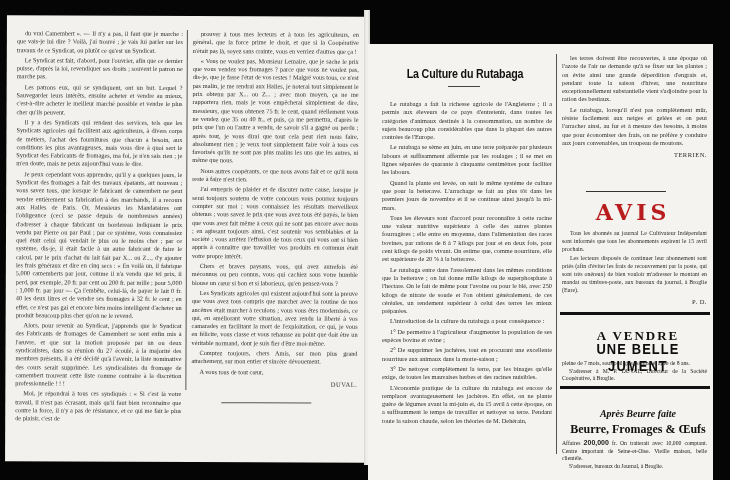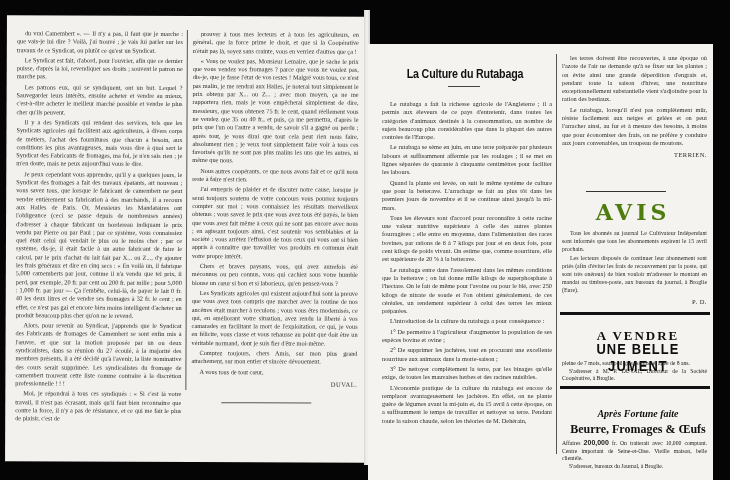--- a/index.html
+++ b/index.html
@@ -7,21 +7,21 @@
   .page{position:absolute;background:#f2f1ed;overflow:hidden;}
   .page-left{left:6px;top:16px;width:360px;height:446px;transform:rotate(0.25deg);}
   .page-right{left:368px;top:12px;width:345px;height:448px;background:#f4f3ef;margin-top:32px;}
   .fold{position:absolute;left:364px;top:10px;width:6px;height:455px;background:linear-gradient(90deg,#d8d7d2,#f5f4f0,#cfcecb);}
   .col{position:absolute;font-size:6.3px;line-height:8.3px;text-align:justify;color:#2c2c2c;}
   .col p{margin:0 0 2px 0;text-indent:8px;}
   .rule-v{position:absolute;width:1px;background:#555;}
   .sig{text-align:right;font-size:6.5px;letter-spacing:0.5px;margin-top:4px;}
   .title-rut{position:absolute;left:12px;top:22px;width:170px;text-align:center;font-family:"Liberation Sans","DejaVu Sans",sans-serif;font-weight:bold;font-size:13px;letter-spacing:-0.2px;color:#111;transform:scaleX(0.82);transform-origin:center;}
   .title-rule{position:absolute;left:80px;top:42px;width:32px;height:1px;background:#444;}
-  .avis{position:absolute;left:200px;top:155px;width:130px;text-align:center;font-family:"DejaVu Serif",serif;font-size:22px;font-weight:bold;letter-spacing:4px;color:#4d7c0f;}
+  .avis{position:absolute;left:200px;top:155px;width:130px;text-align:center;font-family:"DejaVu Serif",serif;font-size:22px;font-weight:bold;letter-spacing:4px;color:#b91c1c;}
   .avis-rule{position:absolute;left:218px;top:147px;width:80px;height:1px;background:#333;}
   .thick-rule{position:absolute;height:3px;background:#111;}
   .avendre{position:absolute;left:190px;top:284px;width:160px;text-align:center;font-size:13px;font-weight:bold;letter-spacing:2px;color:#111;}
   .jument{position:absolute;left:190px;top:296px;width:160px;text-align:center;font-family:"Liberation Sans","DejaVu Sans",sans-serif;font-weight:bold;font-size:15px;letter-spacing:1.3px;color:#0d0d0d;transform:scaleX(0.86);}
   .apres{position:absolute;left:190px;top:364px;width:160px;text-align:center;font-style:italic;font-weight:bold;font-size:10px;color:#111;}
   .beurre{position:absolute;left:190px;top:378px;width:160px;text-align:center;font-weight:bold;font-size:12px;color:#111;}
   .small-ad{position:absolute;font-size:5.7px;line-height:7.6px;text-align:justify;color:#222;}
   .small-ad p{margin:0;text-indent:7px;}
   .ornament{position:absolute;height:1px;background:#555;}
   .b{font-weight:bold;font-family:"Liberation Sans",sans-serif;font-size:7px;}
@@ -89,19 +89,19 @@
 
   <div class="thick-rule" style="left:192px;top:268px;width:150px;"></div>
   <div class="avendre">A VENDRE</div>
   <div class="jument">UNE BELLE JUMENT</div>
   <div class="small-ad" style="left:194px;top:316px;width:145px;">
     <p style="text-indent:0;">pleine de 7 mois, sous poil gris pommelé, âgée de 8 ans.</p>
     <p>S'adresser à M. P. DUVAL, Directeur de la Société Coopérative, à Broglie.</p>
   </div>
   <div class="thick-rule" style="left:192px;top:342px;width:150px;"></div>
 
-  <div class="apres">Après Fortune faite</div>
+  <div class="apres">Après Beurre faite</div>
   <div class="beurre">Beurre, Fromages &amp; Œufs</div>
   <div class="small-ad" style="left:194px;top:395px;width:145px;">
     <p style="text-indent:0;"><span>Affaires </span><span class="b">200,000</span><span> fr. On traiterait avec 10,000 comptant. Centre important de Seine-et-Oise. Vieille maison, belle clientèle.</span></p>
     <p>S'adresser, bureaux du Journal, à Broglie.</p>
   </div>
 </div>
 
 </body></html>

